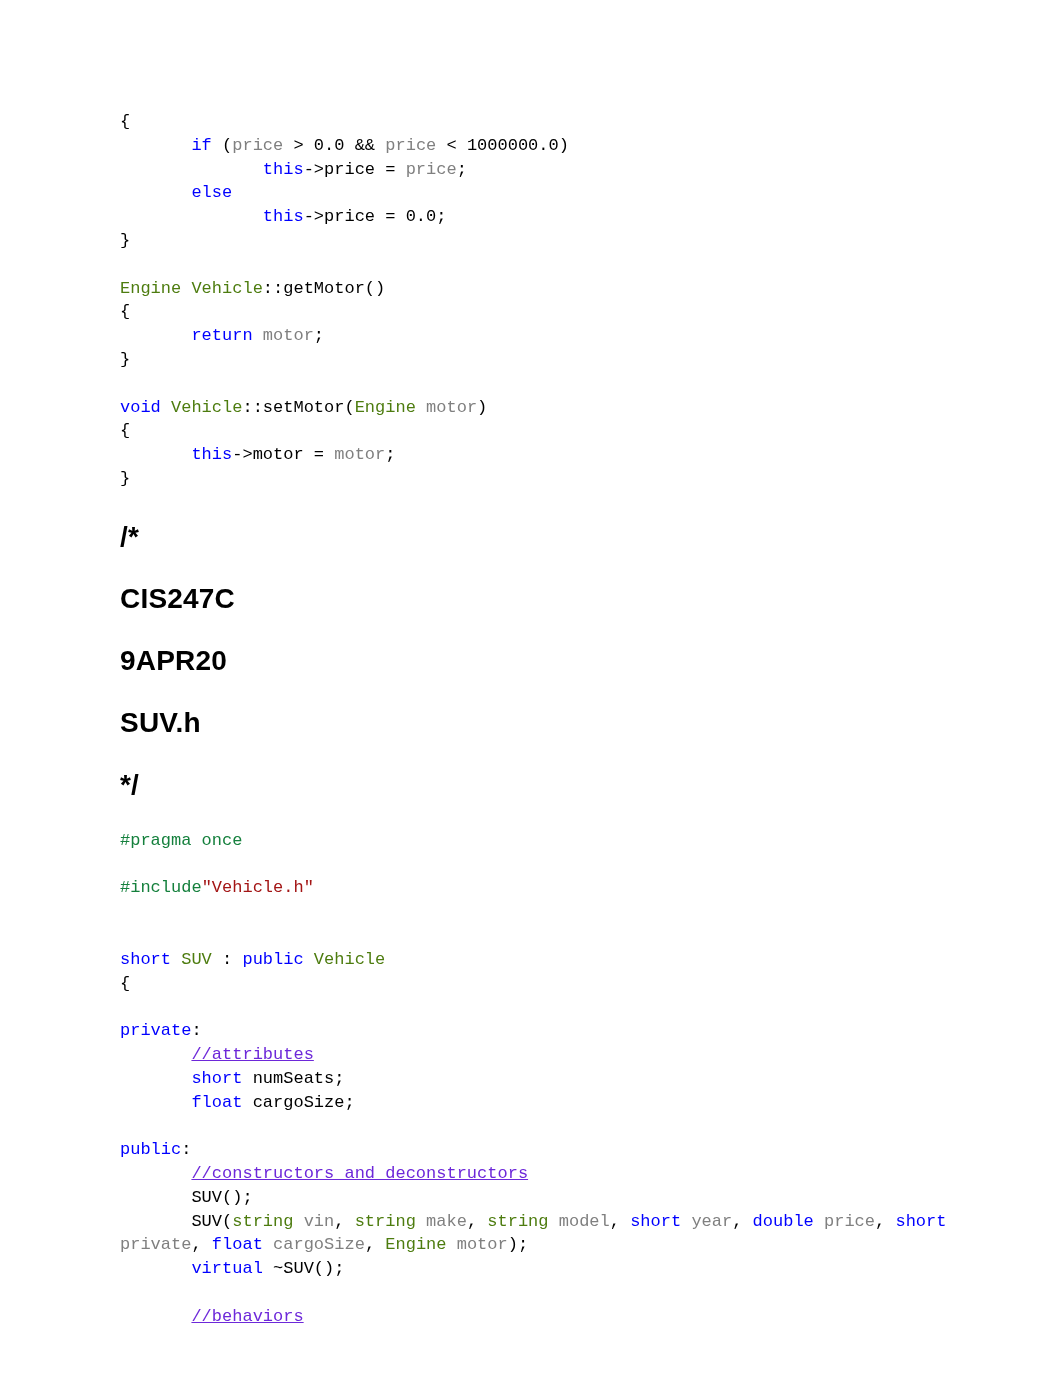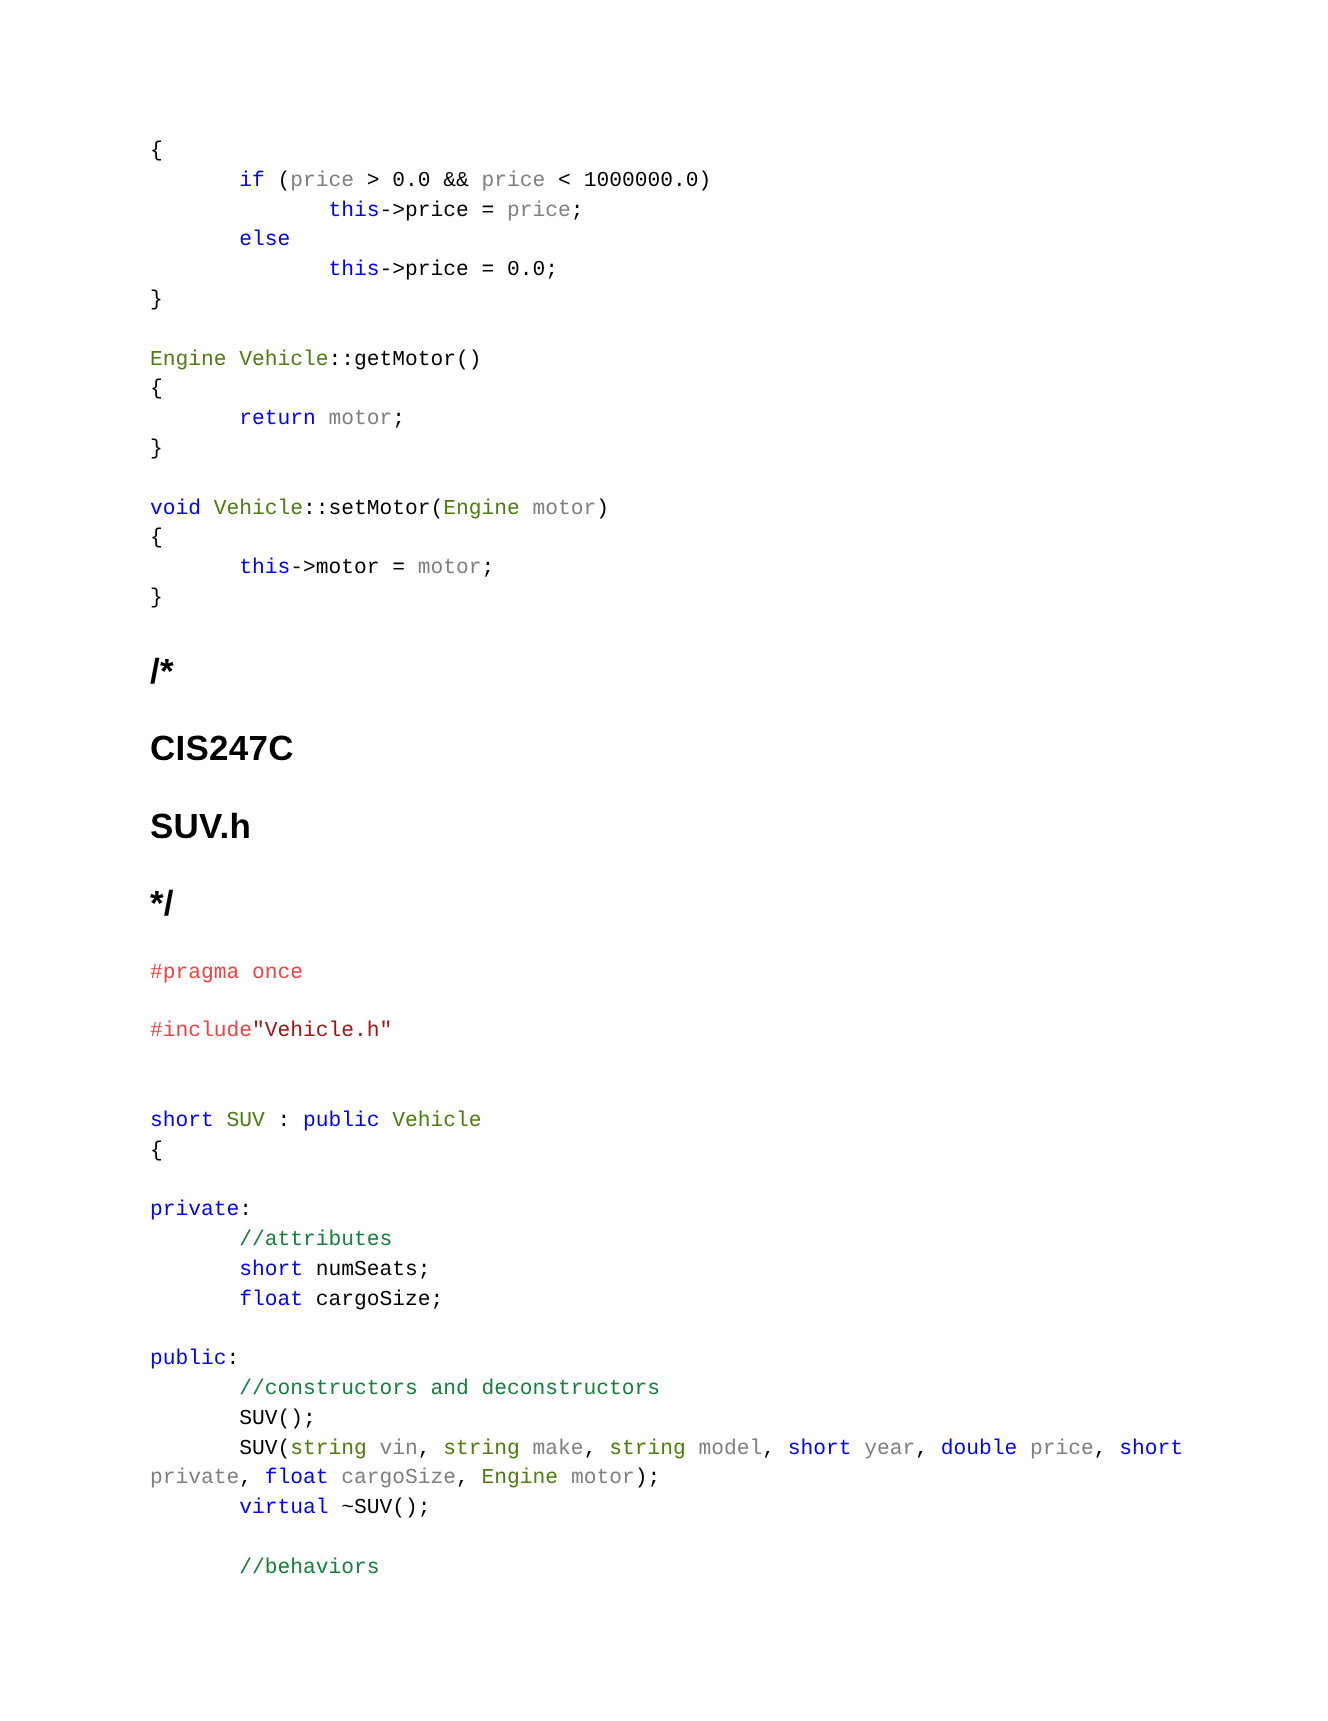--- a/index.html
+++ b/index.html
@@ -23,22 +23,22 @@
     font-weight: 700;
     font-size: 28px;
     margin-top: 30px;
     margin-bottom: 14px;
     color: #000000;
     letter-spacing: 0.2px;
   }
   .k   { color: #0000ff; }
   .t   { color: #4d7c0f; }
   .p   { color: #808080; }
-  .cm  { color: #15803d; }
-  .pp  { color: #ef4444; margin-top: 45px; }
+  .cm  { color: #6d28d9; text-decoration: underline; }
+  .pp  { color: #15803d; margin-top: 45px; }
   .str { color: #a31515; }
 </style>
 </head>
 <body>
 
 <div class="page">
 
 <div class="code"><span>{</span>
        <span class="k">if</span> (<span class="p">price</span><span> &gt; 0.0 &amp;&amp; </span><span class="p">price</span><span> &lt; 1000000.0)</span>
               <span class="k">this</span><span>-&gt;price = </span><span class="p">price</span><span>;</span>
@@ -52,20 +52,21 @@
 <span>}</span>
 
 <span class="k">void</span> <span class="t">Vehicle</span><span>::setMotor(</span><span class="t">Engine</span> <span class="p">motor</span><span>)</span>
 <span>{</span>
        <span class="k">this</span><span>-&gt;motor = </span><span class="p">motor</span><span>;</span>
 <span>}</span>
 </div>
 
 <div class="h">/*</div>
 <div class="h">CIS247C</div>
+<div class="h">9APR20</div>
 <div class="h">SUV.h</div>
 <div class="h">*/</div>
 
 <div class="code" style="margin-top:28px;"><span class="pp">#pragma once</span>
 
 <span class="pp">#include</span><span class="str">"Vehicle.h"</span>
 
 
 <span class="k">short</span> <span class="t">SUV</span><span> : </span><span class="k">public</span> <span class="t">Vehicle</span>
 <span>{</span>

